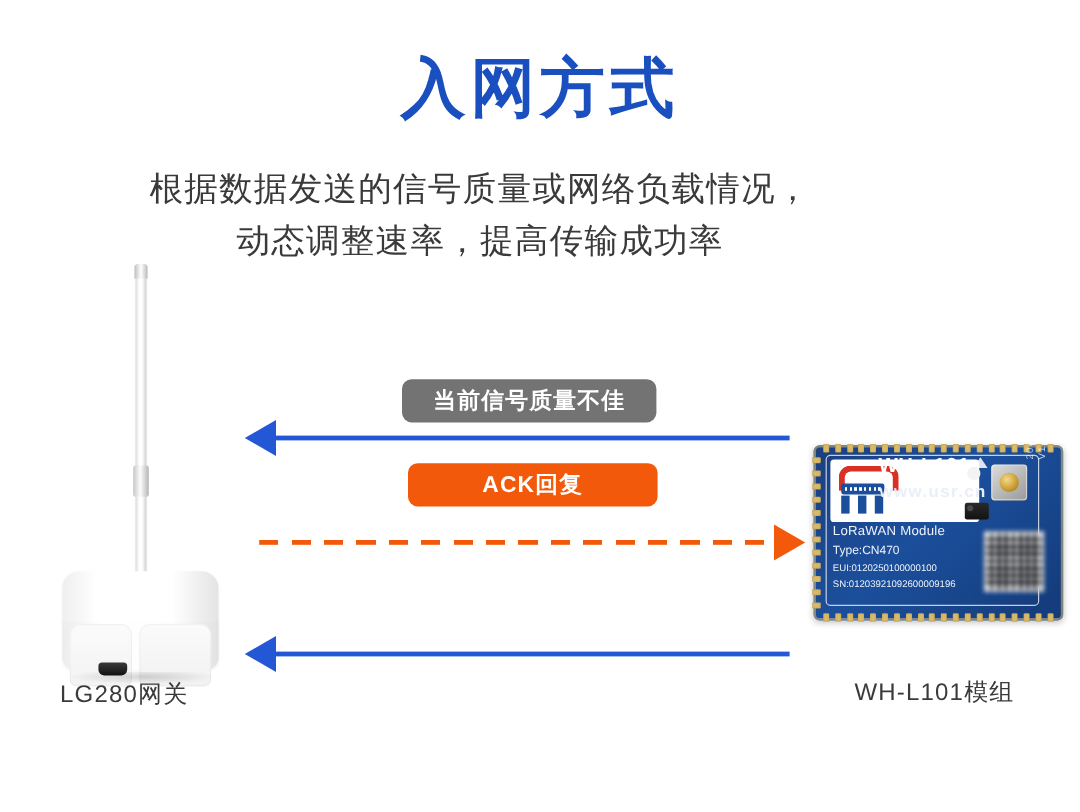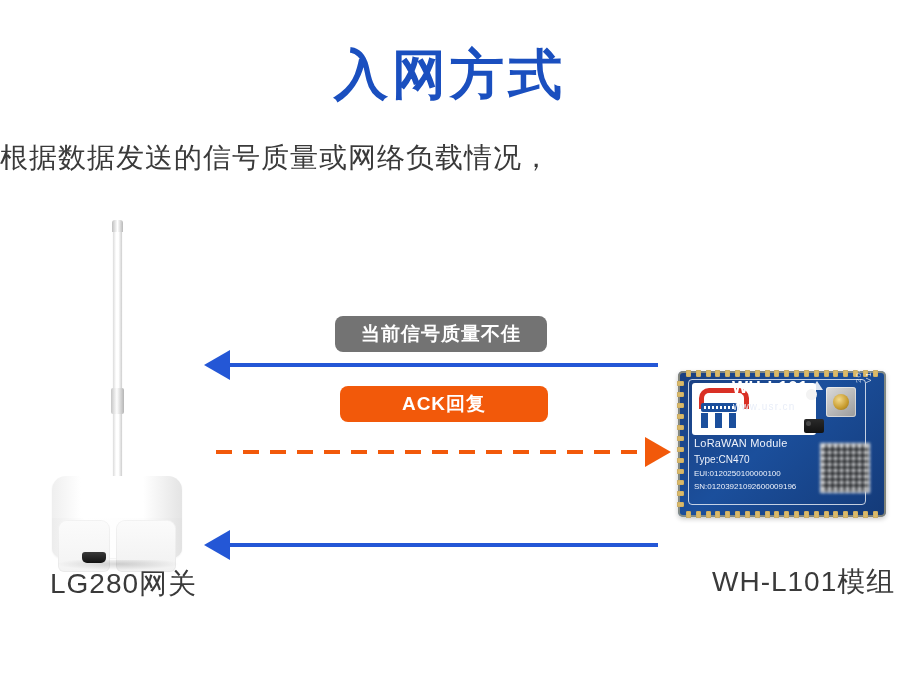--- a/index.html
+++ b/index.html
@@ -16,20 +16,21 @@
   .title{
     position:absolute;left:0;top:46px;width:900px;
     text-align:center;
     font-size:54px;font-weight:bold;
     color:#1a4fbf;
     letter-spacing:4px;
     line-height:1.05;
   }
   .subtitle{
     position:absolute;left:0;top:136px;width:800px;
+    text-align:center;
     font-size:28px;color:#3a3a3a;
     line-height:1.55;
     letter-spacing:1px;
   }
   .subtitle span{display:block;}
 
   
   .gateway{position:absolute;left:52px;top:218px;width:130px;height:340px;}
   .ant-rod{
     position:absolute;left:61px;top:6px;width:9px;height:260px;
@@ -133,21 +134,21 @@
   .logo-legs i:nth-child(1){left:0;}
   .logo-legs i:nth-child(2){left:14px;}
   .logo-legs i:nth-child(3){left:28px;}
 
   .mod-name{
     position:absolute;left:54px;top:7px;
     color:#ffffff;font-size:17px;font-weight:bold;letter-spacing:.5px;
   }
   .mod-url{
     position:absolute;left:55px;top:30px;
-    color:#e9eef8;font-size:10px;letter-spacing:1.2px;
+    color:#e9eef8;font-size:14px;letter-spacing:1.2px;font-weight:bold;
   }
 
   .info-box{
     position:absolute;left:14px;top:66px;width:124px;height:62px;
   }
   .info-line{color:#eef2fb;font-family:Liberation Sans, sans-serif;}
   .i1{position:absolute;left:2px;top:0;font-size:11px;letter-spacing:.2px;}
   .i2{position:absolute;left:2px;top:17px;font-size:10px;}
   .i3{position:absolute;left:2px;top:32px;font-size:8px;}
   .i4{position:absolute;left:2px;top:45px;font-size:8px;}
@@ -230,31 +231,32 @@
     display:flex;align-items:center;justify-content:center;
     color:#ffffff;font-size:19px;font-weight:bold;letter-spacing:1px;
     border-radius:8px;
     white-space:nowrap;
   }
   .badge-blue{background:#737373;}
   .badge-orange{background:#f2590a;}
 
   
   .caption{
-    position:absolute;font-size:28px;color:#3a3a3a;letter-spacing:1px;
+    position:absolute;font-size:20px;color:#3a3a3a;letter-spacing:1px;
   }
 </style>
 </head>
 <body>
 
 <div class="stage">
 
   <div class="title">入网方式</div>
   <div class="subtitle">
     <span>根据数据发送的信号质量或网络负载情况，</span>
+    <span>动态调整速率，提高传输成功率</span>
   </div>
 
   <div class="gateway">
     <div class="ant-rod"></div>
     <div class="ant-tip"></div>
     <div class="ant-joint"></div>
     <div class="body-main"></div>
     <div class="body-lower"></div>
     <div class="panel-l"></div>
     <div class="panel-r"></div>

